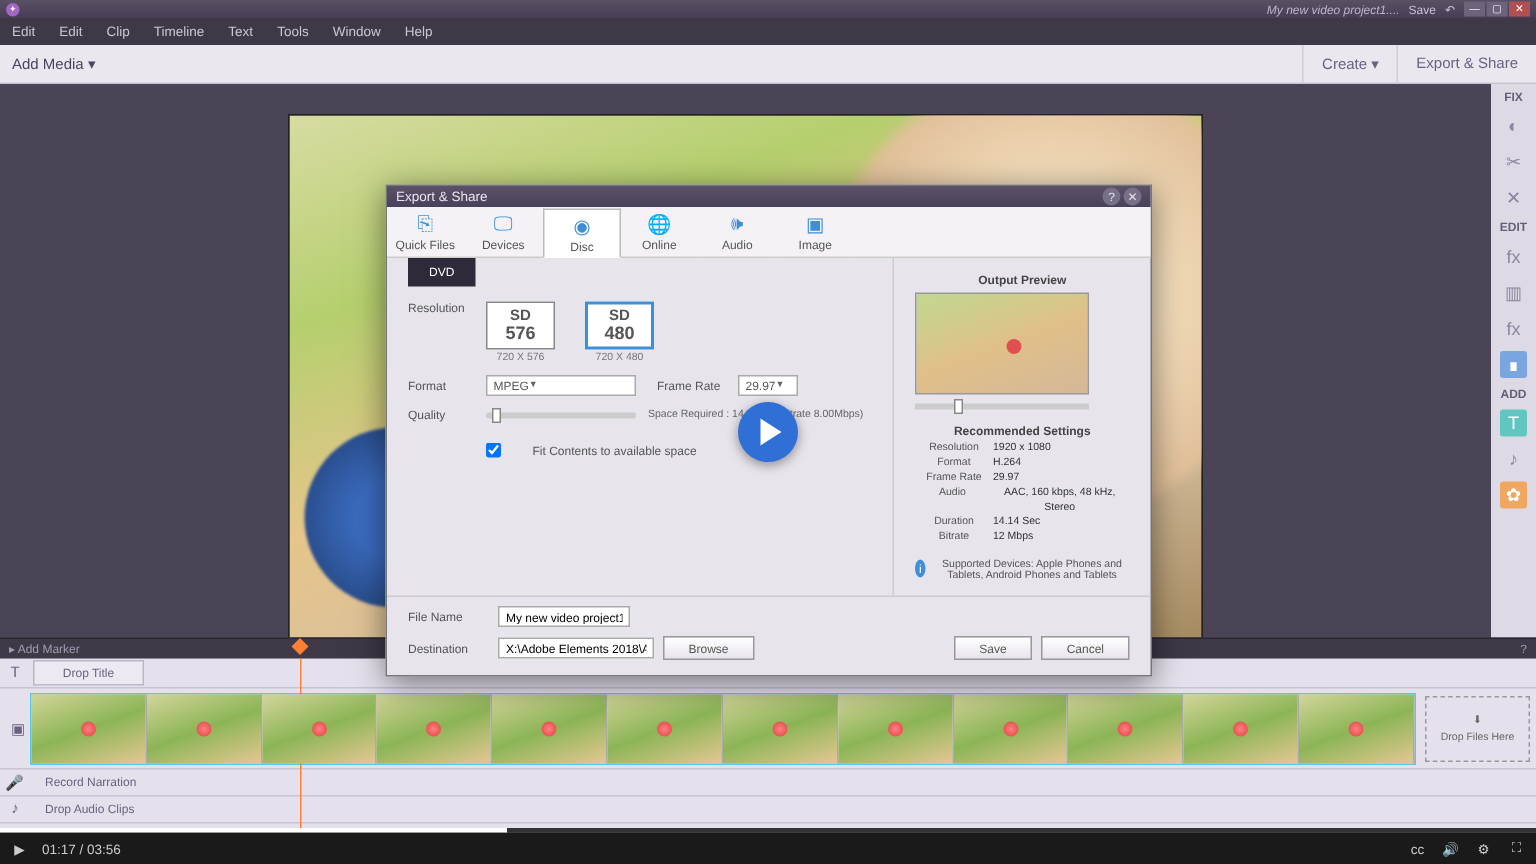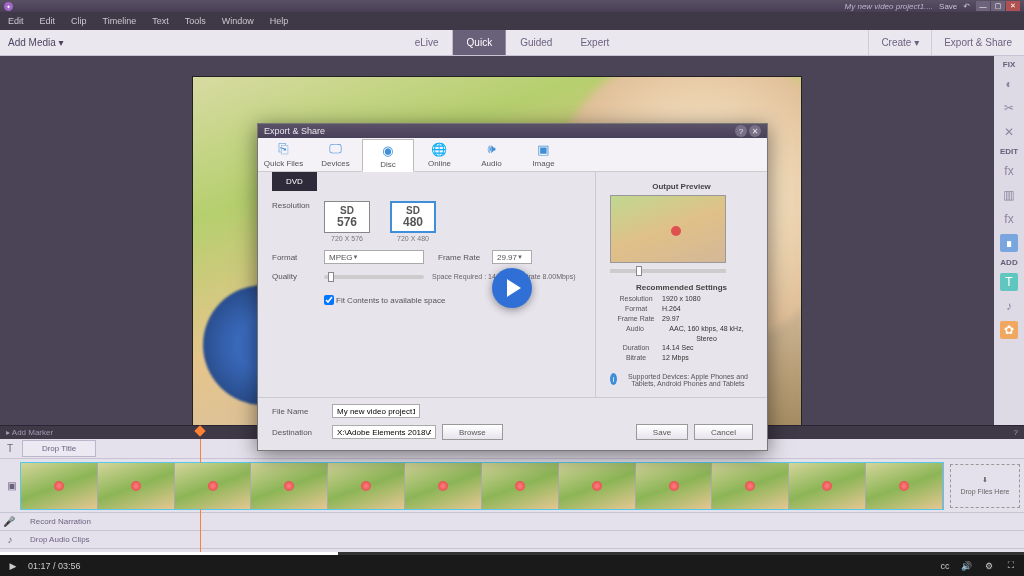--- a/index.html
+++ b/index.html
@@ -76,21 +76,21 @@
   .res-box { height: 32px; border: 1px solid #888; background: #fff; display: flex; flex-direction: column; align-items: center; justify-content: center; line-height: 1.1; cursor: pointer; }
   .res-box .t { font-weight: bold; font-size: 10px; }
   .res-box .b { font-weight: bold; font-size: 12px; }
   .res-box.sel { border: 2px solid #3f8fd8; }
   .res-sub { font-size: 7px; color: #777; margin-top: 2px; }
   .sel-box { flex: 1; height: 14px; border: 1px solid #aaa; background: #fff; font-size: 8px; padding: 0 4px; display: flex; align-items: center; justify-content: flex-start; cursor: pointer; }
   .sel-box::after { content: "▼"; font-size: 6px; color: #666; }
   .slider { flex: 1; height: 4px; background: #ccc; border-radius: 2px; position: relative; }
   .slider .thumb { position: absolute; left: 4px; top: -3px; width: 6px; height: 10px; background: #fff; border: 1px solid #888; }
   .space-req { font-size: 7px; color: #666; margin-left: 8px; }
-  .fitrow { display: flex; align-items: center; gap: 2px; font-size: 8px; color: #555; margin-top: 6px; margin-left: 52px; }
+  .fitrow { display: flex; align-items: center; gap: 21px; font-size: 8px; color: #555; margin-top: 6px; margin-left: 52px; }
   .fitrow input { width: 10px; height: 10px; }
   .dlg-right { flex: 1; padding: 10px 14px; font-size: 8px; color: #444; text-align: center; }
   .outprev { font-weight: bold; font-size: 8px; margin-bottom: 4px; }
   .outimg { width: 116px; height: 68px; background: linear-gradient(160deg,#c0d890,#e0c088,#d4b898); border: 1px solid #999; margin-bottom: 6px; position: relative; }
   .outimg .d1 { position: absolute; width: 10px; height: 10px; border-radius: 50%; background: #e05050; left: 60px; top: 30px; }
   .scrub { width: 116px; height: 4px; background: #ccc; position: relative; margin-bottom: 10px; }
   .scrub .th { position: absolute; left: 26px; top: -3px; width: 6px; height: 10px; background: #fff; border: 1px solid #888; }
   .rec-head { font-weight: bold; font-size: 8px; margin-bottom: 2px; }
   .rec-row { display: flex; font-size: 7px; line-height: 1.4; }
   .rec-row .k { width: 52px; color: #555; }
@@ -132,26 +132,20 @@
     <span>Text</span>
     <span>Tools</span>
     <span>Window</span>
     <span>Help</span>
   </div>
 
   <div class="toolstrip">
     <div class="left">
       <span>Add Media ▾</span>
     </div>
-    <div class="center">
-      <div class="modebtn">eLive</div>
-      <div class="modebtn active">Quick</div>
-      <div class="modebtn">Guided</div>
-      <div class="modebtn">Expert</div>
-    </div>
     <div class="right">
       <div class="rbtn">Create ▾</div>
       <div class="rbtn">Export &amp; Share</div>
     </div>
   </div>
 
   <div class="main">
     <div class="preview-area">
       <div class="preview-frame">
         <div class="blur2"></div>

